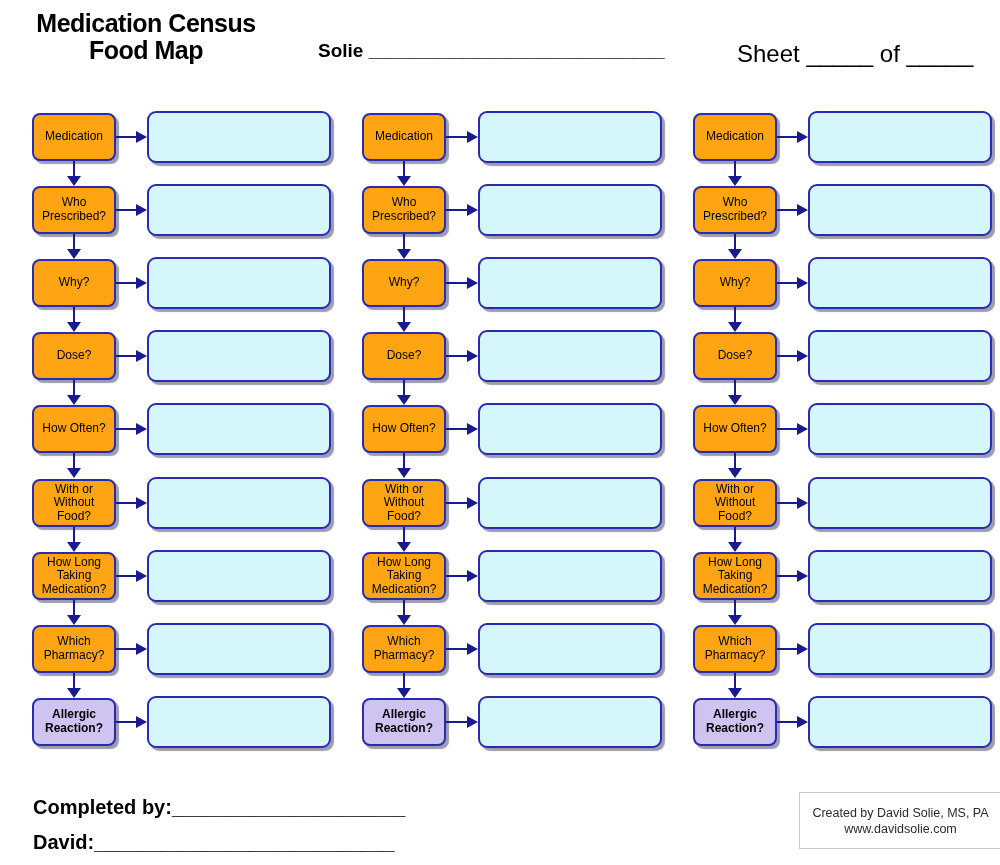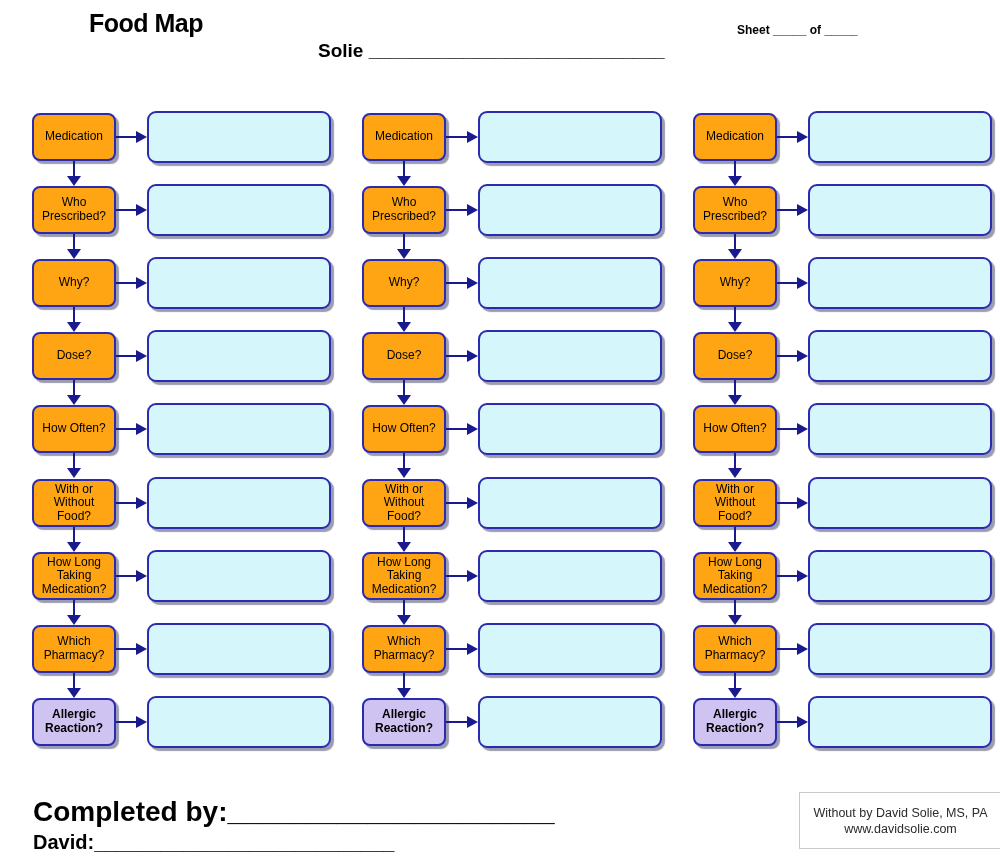--- a/index.html
+++ b/index.html
@@ -13,21 +13,21 @@
   html,body{background:#fff}
   body{
     width:1000px;height:865px;position:relative;overflow:hidden;
     font-family:"Liberation Sans",sans-serif;color:#000;
   }
   .title{
     position:absolute;left:28px;top:10px;width:236px;text-align:center;
     font-weight:bold;font-size:25px;line-height:27px;letter-spacing:-0.5px;
   }
   .name-group{position:absolute;left:318px;top:40px;font-size:19px;font-weight:bold;white-space:nowrap}
-  .sheet-group{position:absolute;left:737px;top:23px;font-size:12px;font-weight:bold;white-space:nowrap}
+  .sheet-group{position:absolute;left:737px;top:40px;font-size:24px;font-weight:normal;white-space:nowrap}
   .blank{letter-spacing:0}
   .grid{position:absolute;left:0;top:0;width:1000px;height:780px}
   .node{
     position:absolute;width:84px;height:48px;box-sizing:border-box;
     border:2px solid var(--box-border);border-radius:8px;
     display:flex;align-items:center;justify-content:center;text-align:center;
     font-size:12px;line-height:1.13;padding:2px 3px;
     box-shadow:3px 3px 1px rgba(90,90,125,.6);
   }
   .node.orange{background:var(--label-fill)}
@@ -40,33 +40,34 @@
     box-shadow:3px 3px 1px rgba(90,90,125,.6);
   }
   .harrow{position:absolute;height:12px}
   .h-shaft{position:absolute;left:0;top:5px;height:2px;background:var(--arrow)}
   .h-head{position:absolute;top:0;width:0;height:0;
     border-left:11px solid var(--arrow);border-top:6px solid transparent;border-bottom:6px solid transparent}
   .varrow{position:absolute;width:14px;height:25px}
   .v-shaft{position:absolute;left:6px;top:0;width:2px;height:17px;background:var(--arrow)}
   .v-head{position:absolute;left:0;top:15px;width:0;height:0;
     border-top:10px solid var(--arrow);border-left:7px solid transparent;border-right:7px solid transparent}
-  .completed-group{position:absolute;left:33px;top:796px;font-size:28px;font-weight:bold;white-space:nowrap}
+  .completed-group{position:absolute;left:33px;top:796px;font-size:20px;font-weight:bold;white-space:nowrap}
   .date-group{position:absolute;left:33px;top:831px;font-size:20px;font-weight:bold;white-space:nowrap}
   .credit{
     position:absolute;left:799px;top:792px;width:203px;height:57px;box-sizing:border-box;
     border:1px solid #c9c9c9;background:#fff;
     display:flex;flex-direction:column;justify-content:center;
     text-align:center;font-size:12.5px;line-height:16px;color:#2b2b2b;
   }
 </style>
 </head>
 <body>
 
 <div class="title">
+  <div>Medication Census</div>
   <div>Food Map</div>
 </div>
 
 <div class="name-group"><span>Solie</span> <span class="blank">____________________________</span></div>
 
 <div class="sheet-group"><span>Sheet</span> <span class="blank">_____</span> <span>of</span> <span class="blank">_____</span></div>
 
 <div class="grid">
     <div class="node orange" style="left: 32px; top: 113px;">
       <div class="node-label">Medication</div>
@@ -380,15 +381,15 @@
       <div class="h-head" style="left: 20px;"></div>
     </div>
     <div class="answer" style="left: 808px; top: 696px;"></div>
   </div>
 
 <div class="completed-group"><span>Completed by:</span><span class="blank">_____________________</span></div>
 
 <div class="date-group"><span>David:</span><span class="blank">___________________________</span></div>
 
 <div class="credit">
-  <div>Without by David Solie, MS, PA</div>
+  <div>Created by David Solie, MS, PA</div>
   <div>www.davidsolie.com</div>
 </div>
 
 </body></html>

